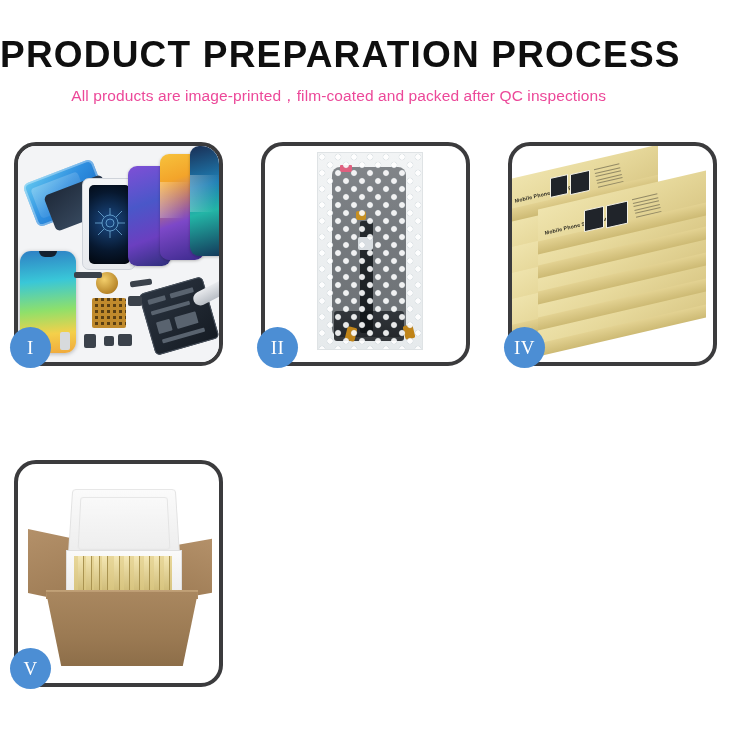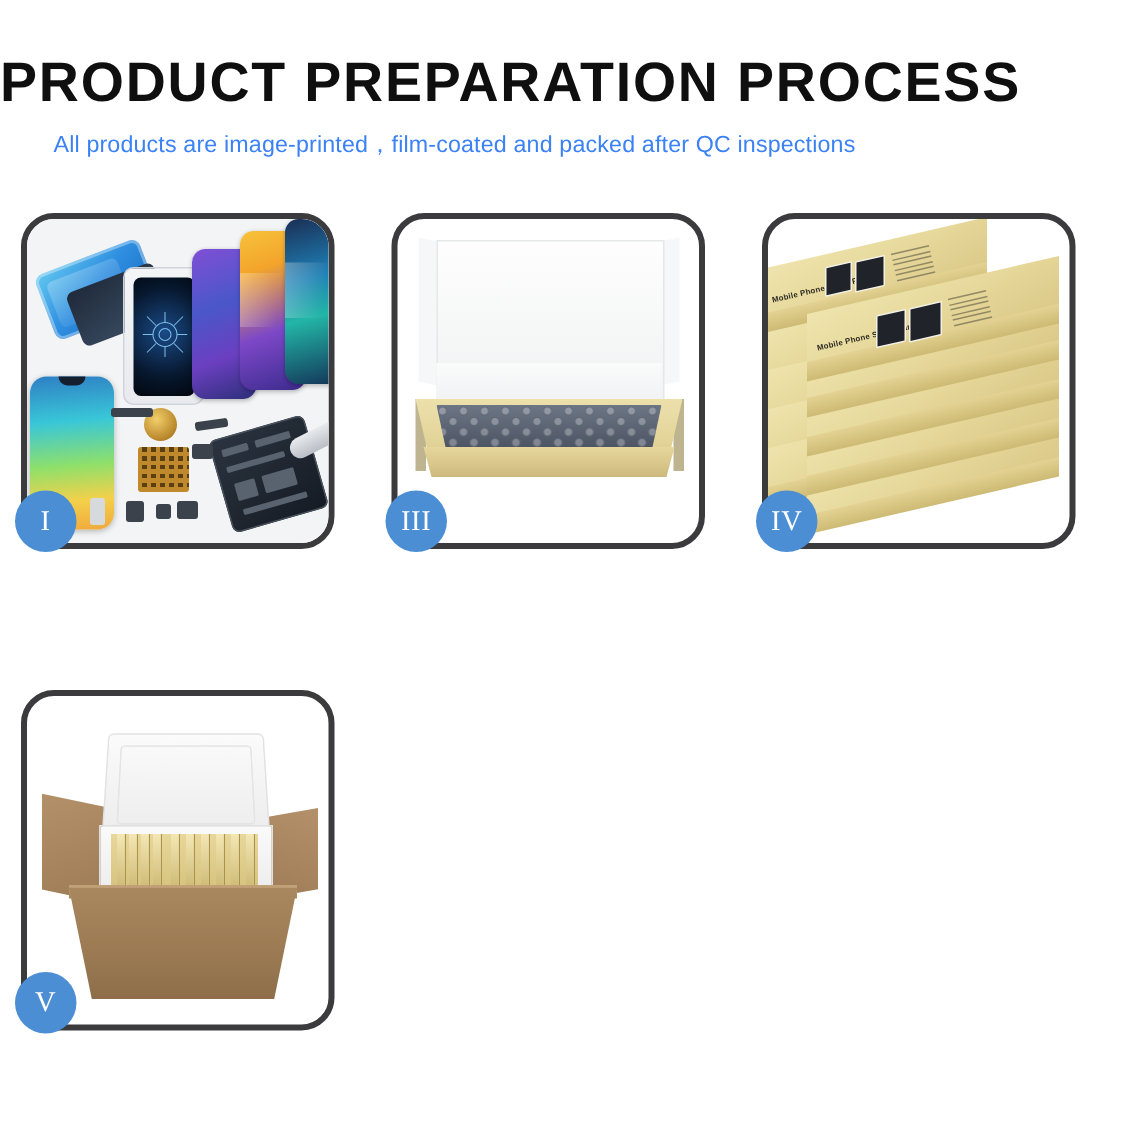--- a/index.html
+++ b/index.html
@@ -19,25 +19,26 @@
     letter-spacing:1.2px;
     color:#0f0f0f;
     margin:0;
     padding-top:36px;
     line-height:1;
     white-space:nowrap;
   }
   .subtitle{
     font-size:15.5px;
     font-weight:400;
-    color:#3b82f6;
+    color:#ec4899;
     margin:0;
     padding-top:13px;
     letter-spacing:.1px;
     white-space:nowrap;
+    text-align:right;
   }
 
   
   .grid{
     position:absolute;
     left:14px;top:142px;
     width:722px;height:545px;
     display:grid;
     grid-template-columns:209px 209px 209px;
     grid-template-rows:224px 227px;
@@ -381,35 +382,37 @@
         <div class="p1-part" style="left:112px;top:134px;width:22px;height:6px;transform:rotate(-8deg);"></div>
         <div class="p1-part" style="left:66px;top:188px;width:12px;height:14px;"></div>
         <div class="p1-part" style="left:42px;top:186px;width:10px;height:18px;background:#d7dadd;"></div>
         <div class="p1-part" style="left:100px;top:188px;width:14px;height:12px;"></div>
         <div class="p1-part" style="left:86px;top:190px;width:10px;height:10px;"></div>
         <div class="p1-tool"></div>
       </div>
       <div class="badge">I</div>
     </div>
 
-
     <div class="panel">
       <div class="stage">
-        <div class="p3-lidL"></div>
-        <div class="p3-lidR"></div>
-        <div class="p3-lid"></div>
-        <div class="p3-wrap"></div>
-        <div class="p3-edgeL"></div>
-        <div class="p3-edgeR"></div>
-        <div class="p3-tray"></div>
-        <div class="p3-foam"></div>
-        <div class="p3-trayFront"></div>
+        <div class="p2-bag">
+          <div class="p2-lcd"></div>
+          <div class="p2-dark"></div>
+          <div class="p2-flex"></div>
+          <div class="p2-conn"></div>
+          <div class="p2-gold1"></div>
+          <div class="p2-gold2"></div>
+          <div class="p2-gold3"></div>
+          <div class="p2-label"></div>
+          <div class="p2-bubbles"></div>
+        </div>
       </div>
-      <div class="badge">III</div>
+      <div class="badge">II</div>
     </div>
+
 
     <div class="panel">
       <div class="stage">
         <div class="p4">
 
           <div class="bx" style="left:-4px;top:36px;width:118px;height:34px;">
             <div class="top"></div>
               <div class="side" style="top:26px;"></div>
           </div>
           <div class="bx" style="left:-4px;top:62px;width:118px;height:34px;">

